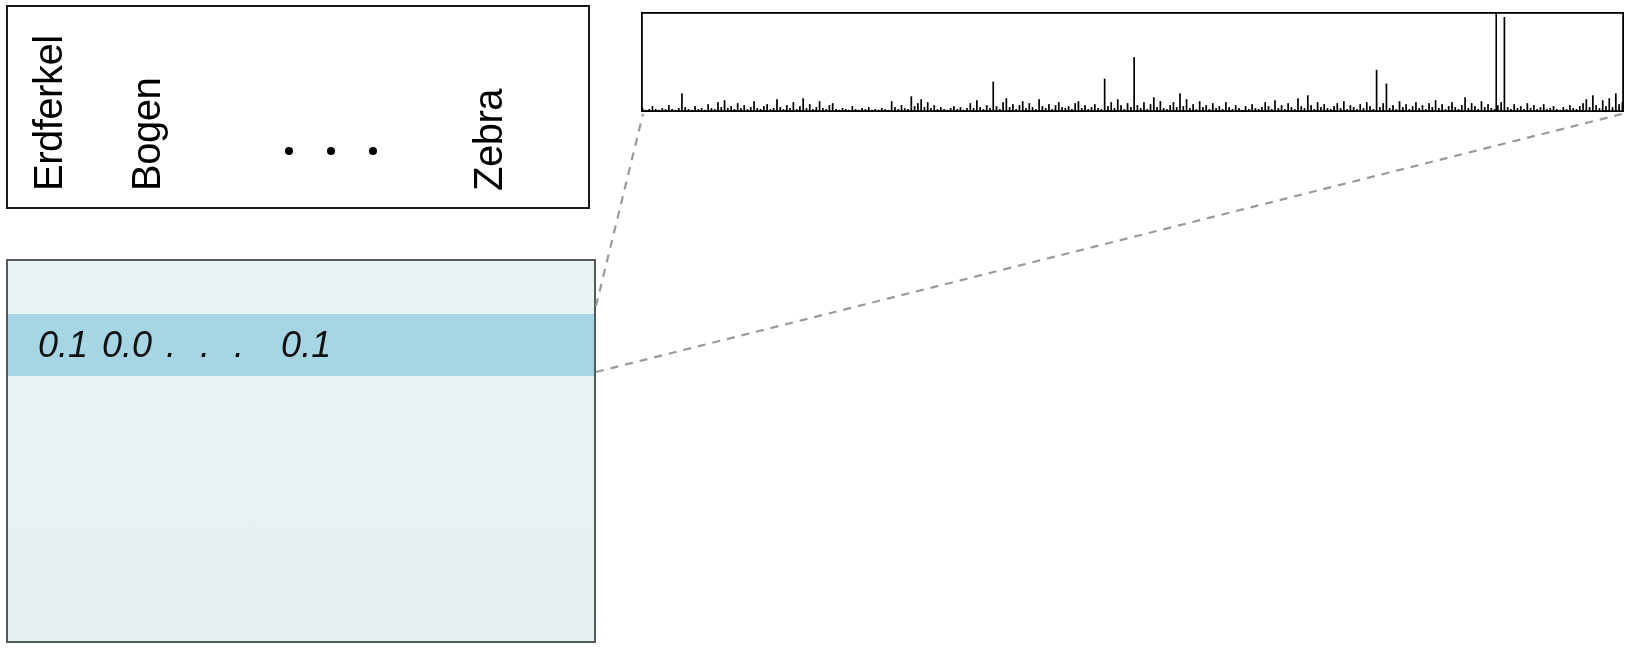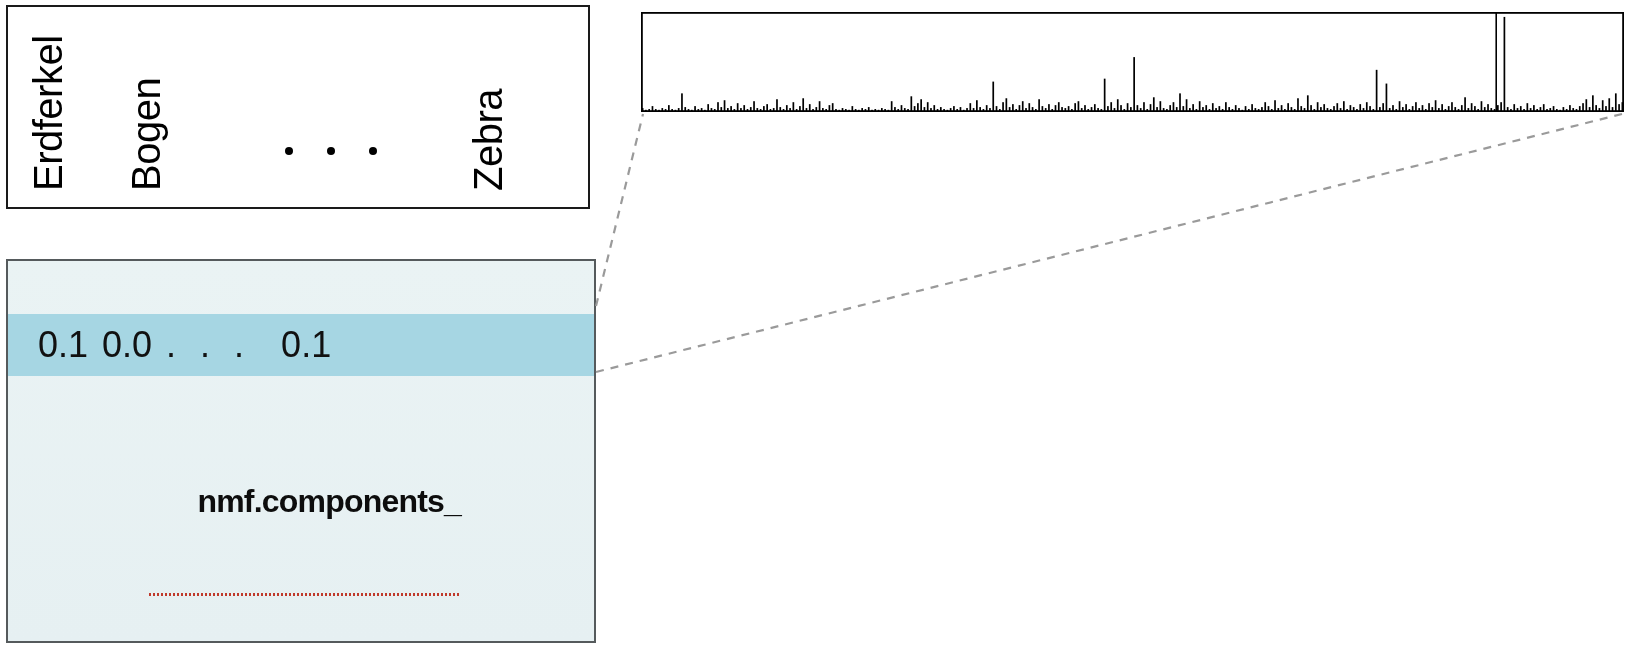--- a/index.html
+++ b/index.html
@@ -75,20 +75,21 @@
     align-items: center;
   }
   #component-row-values {
     display: flex;
     align-items: baseline;
     padding-left: 30px;
     font-size: 36px;
     color: #111111;
     letter-spacing: 0px;
     line-height: 1;
+    font-style: italic;
   }
   #component-row-values .val {
     margin-right: 14px;
   }
   #component-row-values .ellipsis {
     margin-right: 30px;
     letter-spacing: 7px;
     font-size: 36px;
   }
 
@@ -166,26 +167,20 @@
 
   <div id="component-row-highlight">
     <div id="component-row-values">
       <span class="val">0.1</span>
       <span class="val">0.0</span>
       <span class="ellipsis">. . .</span>
       <span class="val">0.1</span>
     </div>
   </div>
 
-  <div id="components-caption-wrap">
-    <span id="components-caption">
-      <span>nmf.components_</span>
-      <span class="spell-underline"></span>
-    </span>
-  </div>
 
 </div>
 
 <div id="spike-plot">
   <svg id="spike-svg" viewBox="0 0 983 100" preserveAspectRatio="none">
     <g id="bars-group">
         <rect x="0.79" y="96.06" width="1.70" height="2.94" fill="#000000"></rect>
         <rect x="4.06" y="97.80" width="1.70" height="1.20" fill="#000000"></rect>
         <rect x="7.34" y="97.04" width="1.70" height="1.96" fill="#000000"></rect>
         <rect x="10.62" y="94.10" width="1.70" height="4.90" fill="#000000"></rect>

